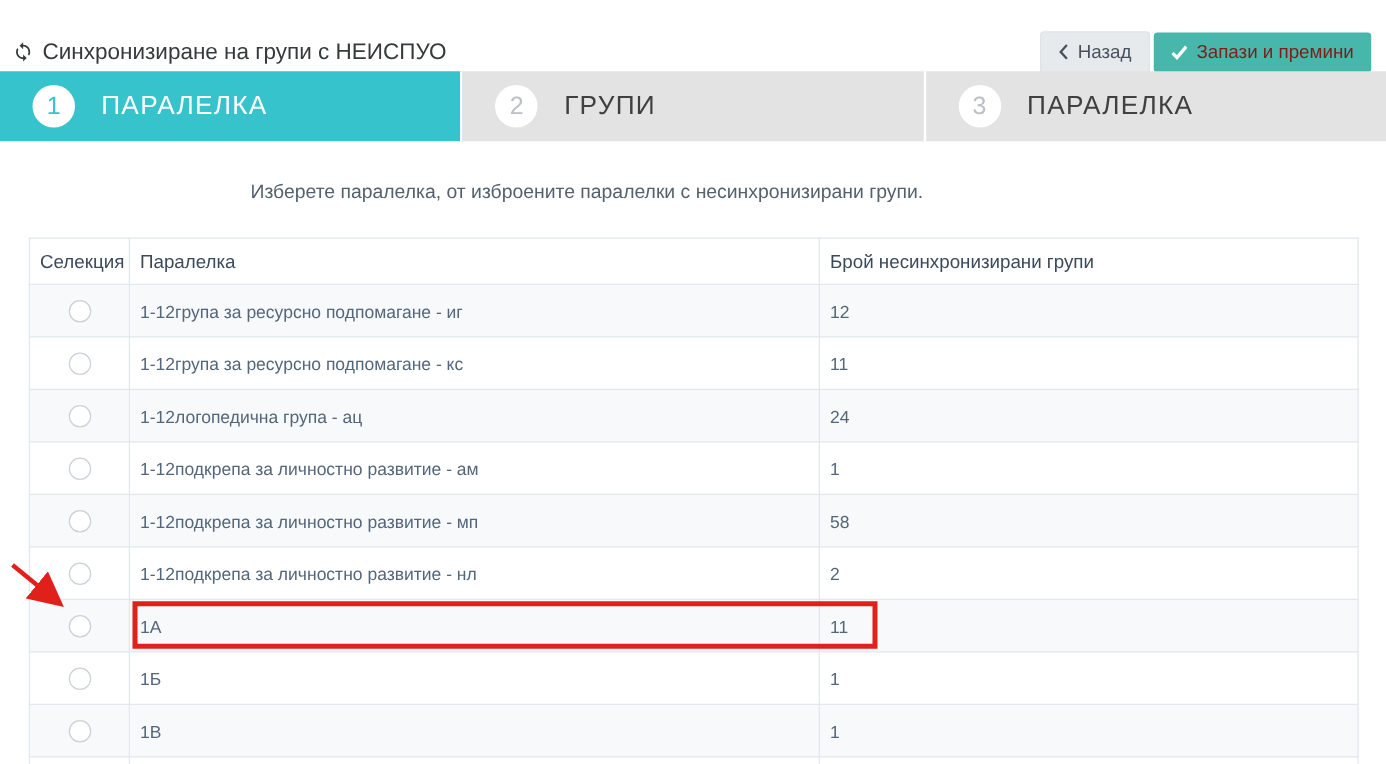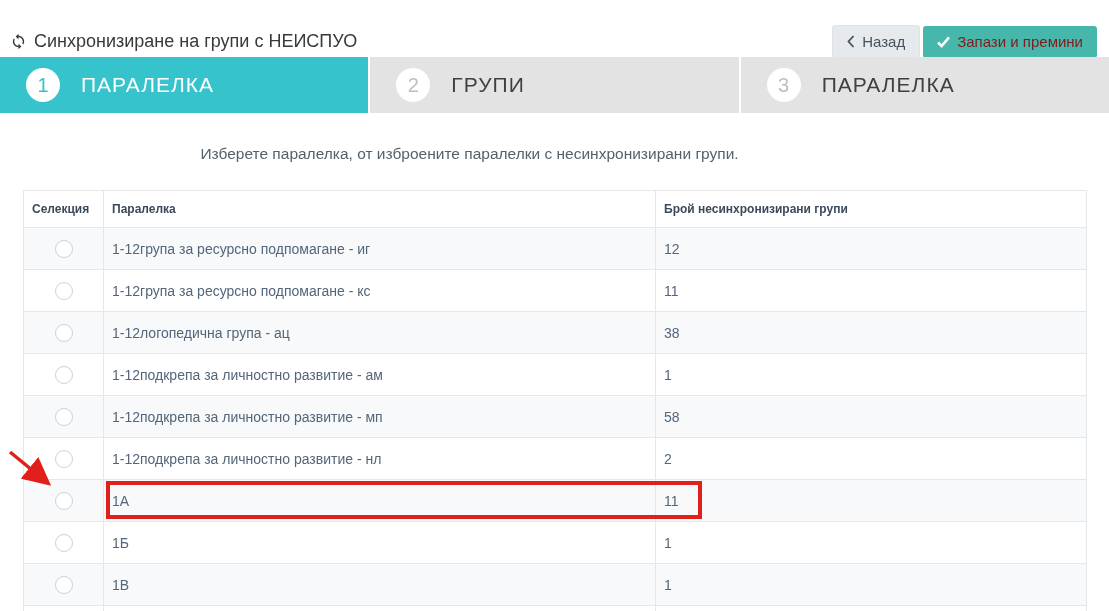--- a/index.html
+++ b/index.html
@@ -36,22 +36,22 @@
 
   
   .instruction { position:absolute; top:145px; left:0; width:939px;
     text-align:center; font-size:15.5px; color:#54616d; }
 
   
   .table-wrap { position:absolute; top:190px; left:23px; width:1063px; }
   table { border-collapse:collapse; width:1063px; table-layout:fixed; }
   col.c-sel { width:80px; } col.c-par { width:552px; } col.c-cnt { width:431px; }
   th, td { border:1px solid #e2e8ec; }
-  th { height:37px; padding:0 8px; text-align:left; font-size:12px;
-    font-weight:bold; color:#3b4a5a; vertical-align:middle; }
+  th { height:37px; padding:0 8px; text-align:left; font-size:15px;
+    font-weight:normal; color:#3b4a5a; vertical-align:middle; }
   td { height:42px; padding:0 8px; font-size:14px; color:#54667a;
     vertical-align:middle; background:#fff; }
   tbody tr:nth-child(odd) td { background:#f7f9fa; }
   td.sel { text-align:center; }
   .radio { width:18px; height:18px; border:1px solid #ccd2d8; border-radius:50%;
     display:inline-block; background:#fff; vertical-align:middle; cursor:pointer; }
   tr.partial td { height:20px; }
 
   
   .hl-box { position:absolute; left:106px; top:481px; width:596px; height:38px;
@@ -131,21 +131,21 @@
     </td>
     <td>1-12група за ресурсно подпомагане - кс</td>
     <td>11</td>
   </tr>
 
   <tr>
     <td class="sel">
       <span class="radio"></span>
     </td>
     <td>1-12логопедична група - ац</td>
-    <td>38</td>
+    <td>24</td>
   </tr>
 
   <tr>
     <td class="sel">
       <span class="radio"></span>
     </td>
     <td>1-12подкрепа за личностно развитие - ам</td>
     <td>1</td>
   </tr>
 

